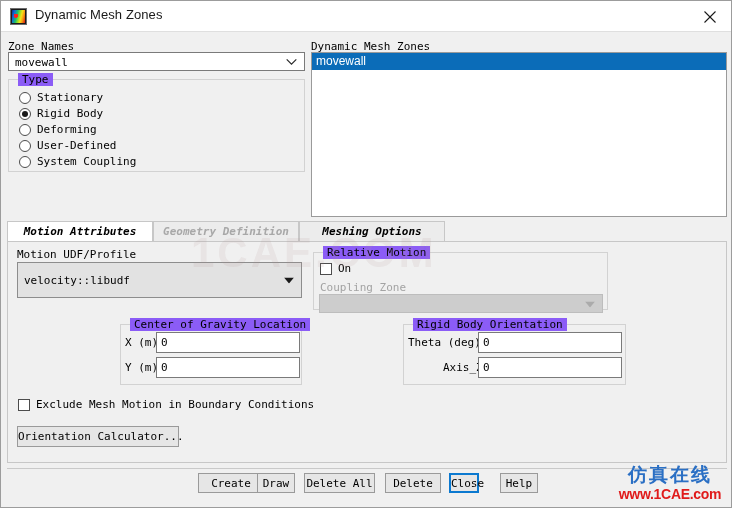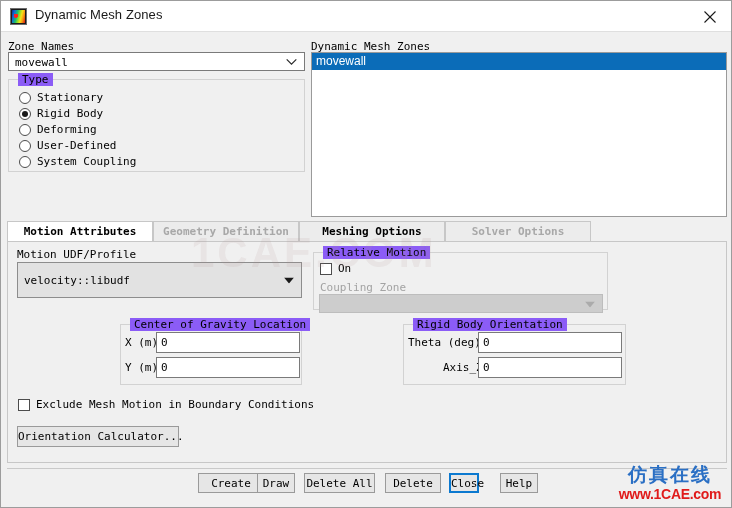--- a/index.html
+++ b/index.html
@@ -197,20 +197,21 @@
     box-sizing: border-box;
     background: #ececec;
     border: 1px solid #c7c7c7;
     border-bottom: none;
     text-align: center;
     line-height: 19px;
     font-size: 11px;
     font-weight: bold;
     color: #000000;
     white-space: nowrap;
+    font-style: italic;
   }
   .tab.active {
     background: #ffffff;
     border-color: #c7c7c7;
     color: #000000;
     z-index: 3;
   }
   .tab.disabled { color: #a8a8a8; font-weight: bold; }
 
   
@@ -370,23 +371,20 @@
   <div class="tabstrip">
     <div class="tab active" style="left:0px; width:146px;">
       <span>Motion Attributes</span>
     </div>
     <div class="tab disabled" style="left:146px; width:146px;">
       <span>Geometry Definition</span>
     </div>
     <div class="tab" style="left:292px; width:146px;">
       <span>Meshing Options</span>
     </div>
-    <div class="tab disabled" style="left:438px; width:146px;">
-      <span>Solver Options</span>
-    </div>
   </div>
 
   <div class="panel">
 
     <div class="lbl" style="left:9px; top:6px;">Motion UDF/Profile</div>
 
     <div class="combo gray" style="left:9px; top:20px; width:285px; height:36px;">
       <span class="val">velocity::libudf</span>
       <span class="chev">
         <svg width="10" height="6" viewBox="0 0 10 6">

